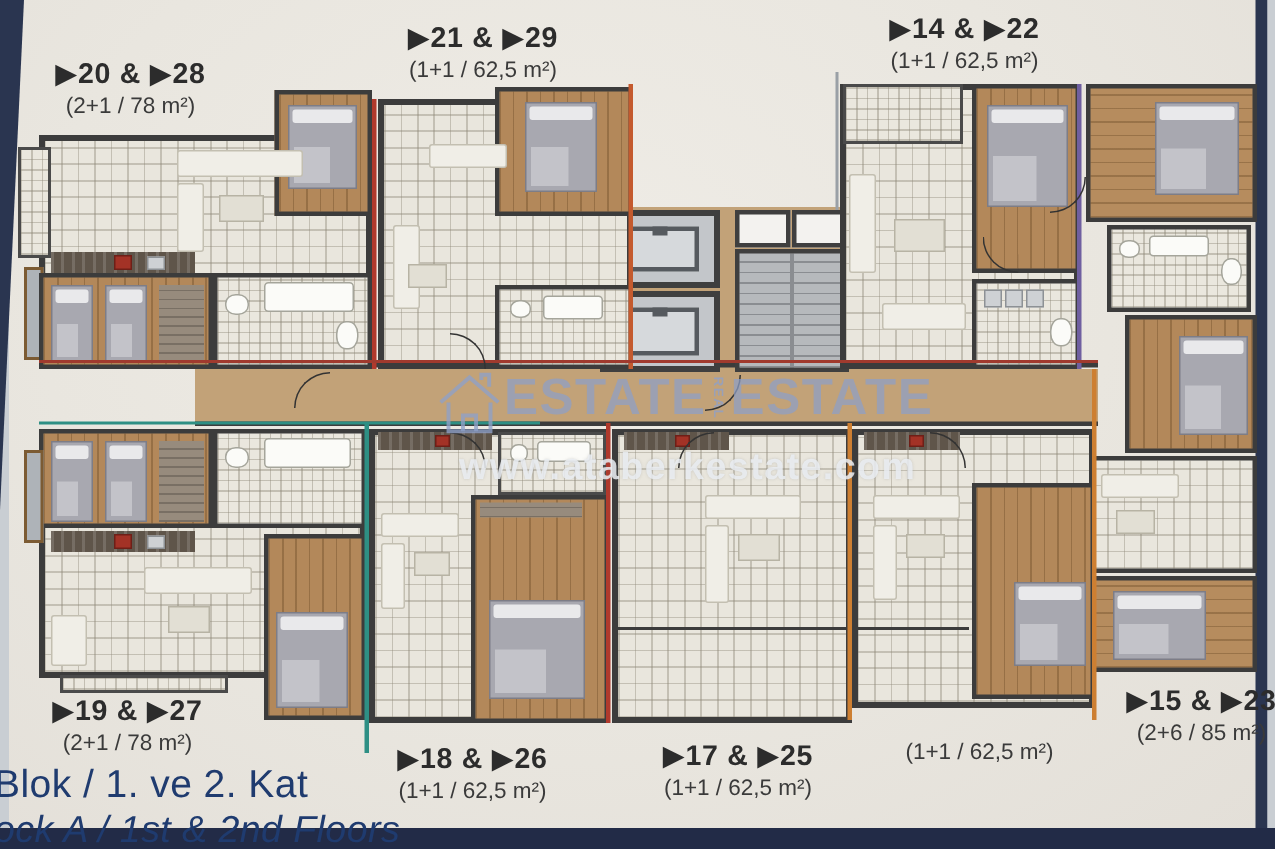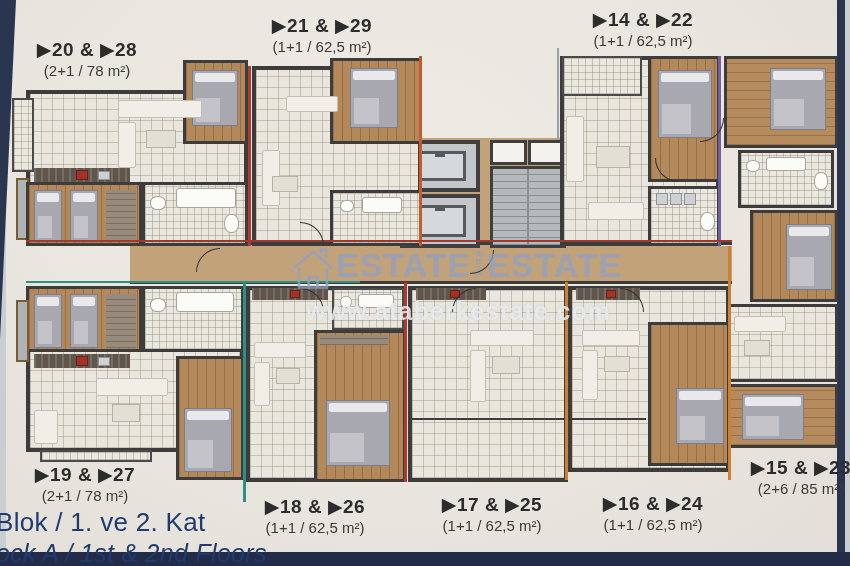--- a/index.html
+++ b/index.html
@@ -270,21 +270,20 @@
   </div>
   <div class="ulabel" style="left:315px;top:495px;">
     <div class="l1">▶18 &amp; ▶26</div>
     <div class="l2">(1+1 / 62,5 m²)</div>
   </div>
   <div class="ulabel" style="left:492px;top:493px;text-align:center;">
     <div class="l1">▶17 &amp; ▶25</div>
     <div class="l2">(1+1 / 62,5 m²)</div>
   </div>
   <div class="ulabel" style="left:653px;top:492px;">
-    <div class="l1">▶16 &amp; ▶24</div>
     <div class="l2">(1+1 / 62,5 m²)</div>
   </div>
   <div class="ulabel" style="left:801px;top:456px;">
     <div class="l1">▶15 &amp; ▶23</div>
     <div class="l2">(2+6 / 85 m²)</div>
   </div>
 
   <div class="abs footer">
     <div class="f1">Blok / 1. ve 2. Kat</div>
     <div class="f2">ock A / 1st &amp; 2nd Floors</div>

